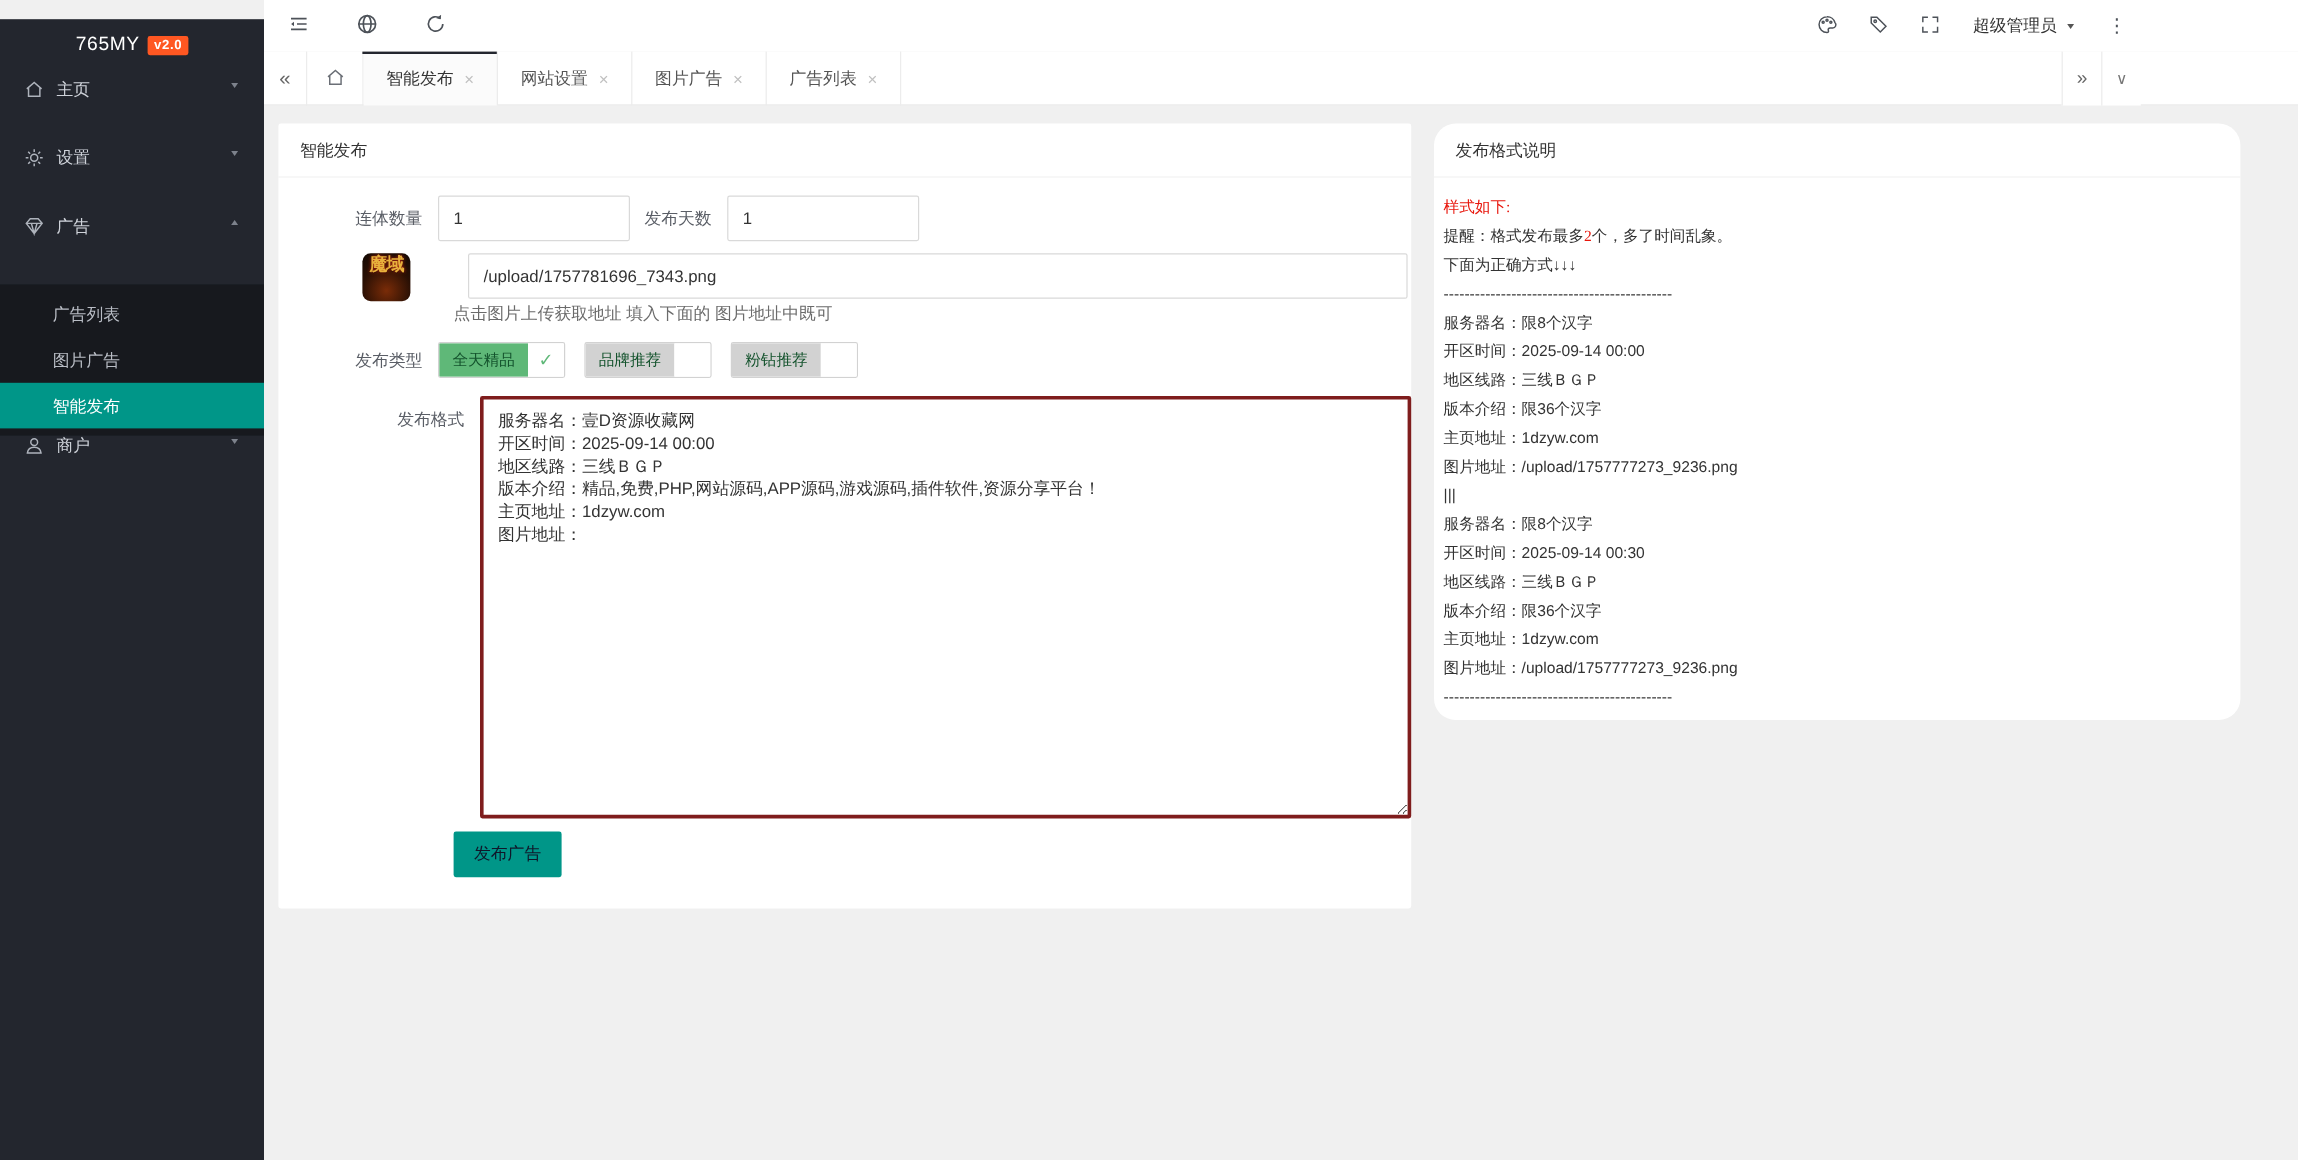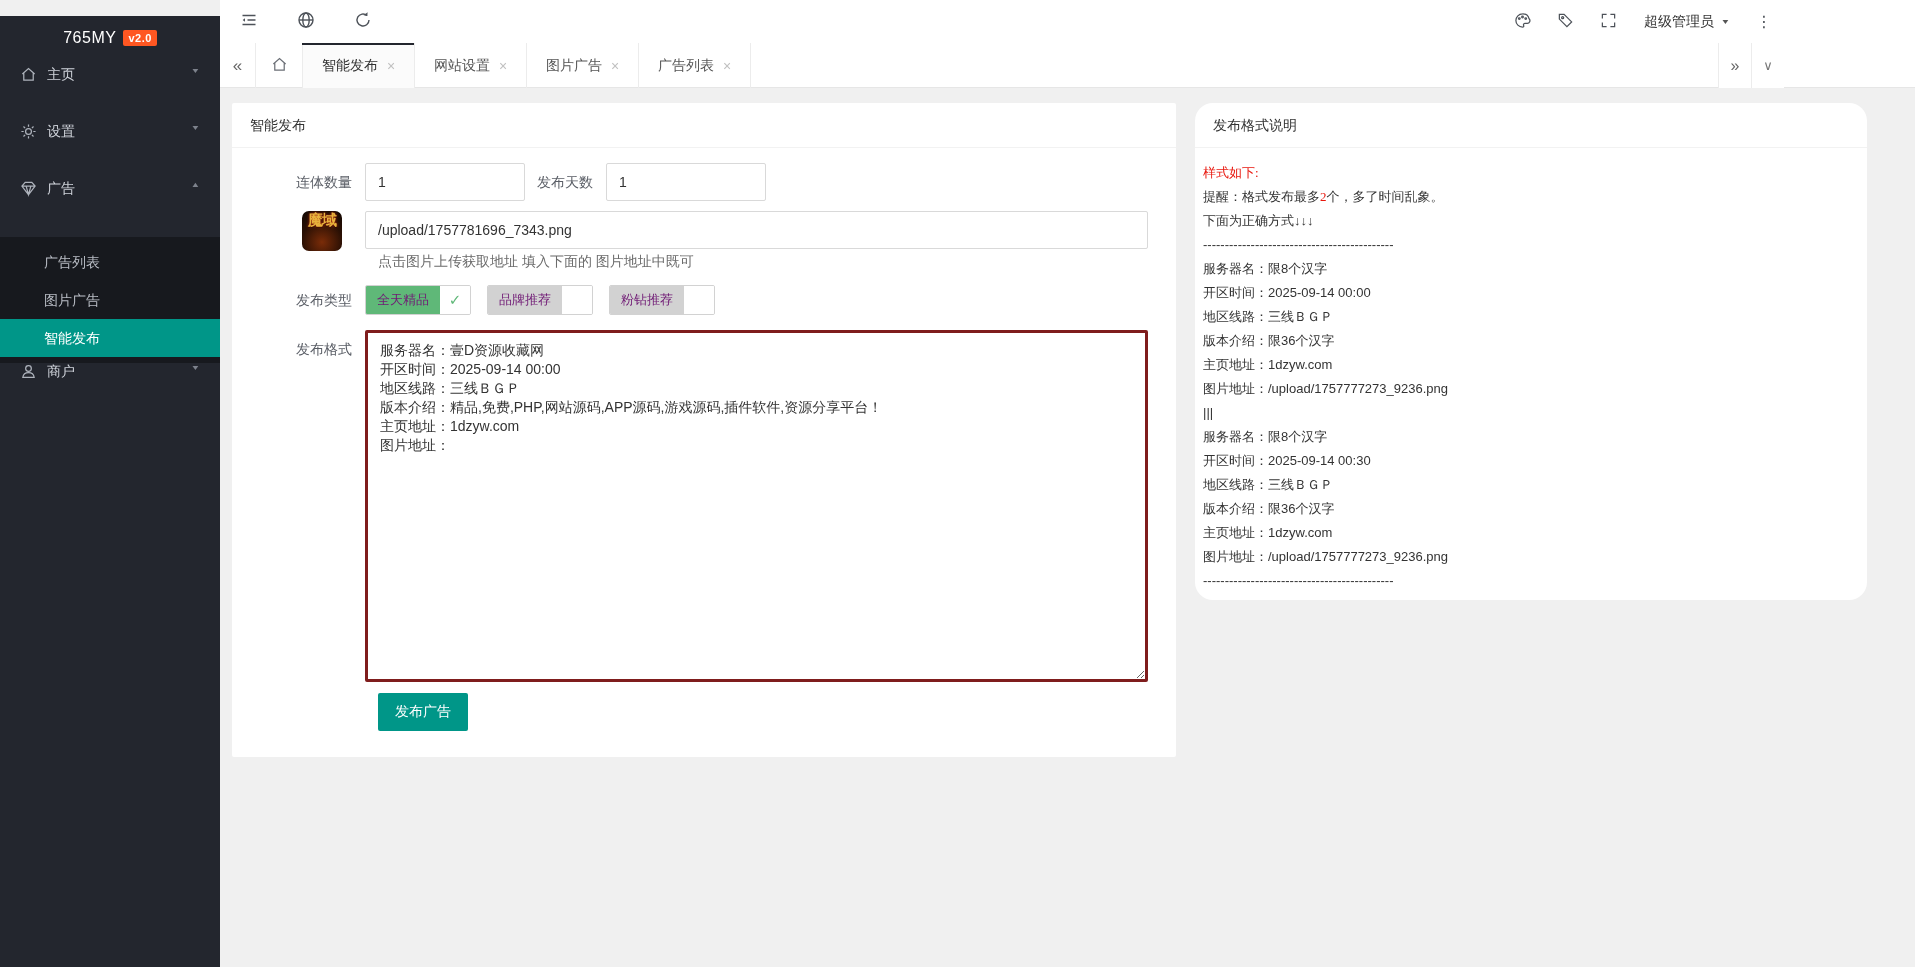--- a/index.html
+++ b/index.html
@@ -64,34 +64,34 @@
   .inp { height:38px; border:1px solid #d9d9d9; border-radius:2px; padding:0 12px; font-size:14px;
     color:#333; font-family:inherit; background:#fff; }
   .inp-qty { width:160px; }
   .mid-label { margin-left:12px; }
   .thumb-cell { width:133px; flex:0 0 133px; display:flex; justify-content:flex-end; padding-right:23px; }
   .game-thumb { width:40px; height:40px; border-radius:7px; cursor:pointer;
     background:radial-gradient(circle at 50% 78%, #7a2c08 0%, #2a1004 55%, #120803 100%);
     display:flex; align-items:flex-start; justify-content:center; overflow:hidden; }
   .game-thumb span { font-size:15px; font-weight:bold; color:#e8b23c;
     text-shadow:0 0 3px #c92c12, 0 1px 1px #000; letter-spacing:-1px; }
-  .inp-path { width:783px; }
+  .inp-path { width:783px;margin-left:25px; }
   .hint { margin:-2px 0 14px 146px; font-size:14px; color:#6b6b6b; }
   .type-row { align-items:center; margin-bottom:15px; }
   .type-row .f-label { line-height:30px; }
   .type-btn { display:inline-flex; height:30px; border:1px solid #d2d2d2; border-radius:2px;
     margin-right:16px; cursor:pointer; overflow:hidden; }
-  .type-btn .tb-label { padding:0 11px; font-size:13px; line-height:28px; color:#701a75; background:#d2d2d2; }
+  .type-btn .tb-label { padding:0 11px; font-size:13px; line-height:28px; color:#14532d; background:#d2d2d2; }
   .type-btn.checked .tb-label { background:#5fb878; }
   .type-btn .tb-box { width:30px; background:#fff; display:flex; align-items:center; justify-content:center;
     color:#5fb878; font-size:15px; font-weight:bold; }
   .ta-format { width:783px; height:352px; border:3px solid #7f1d1d; border-radius:2px; resize:vertical;
     padding:8px 12px; font-family:inherit; font-size:14px; line-height:19px; color:#333; }
   .submit-row { margin:11px 0 0 146px; }
-  .btn-primary { width:90px; height:38px; background:#009688; color:#ffffff; border:none; border-radius:2px;
+  .btn-primary { width:90px; height:38px; background:#009688; color:#0f172a; border:none; border-radius:2px;
     font-size:14px; font-family:Liberation Serif, serif; cursor:pointer; }
 
   
   .help-body { padding:13px 15px 0 8px; font-size:13px; line-height:24px; color:#333; }
   .red { color:#e8160c;font-family:Liberation Serif, serif; }
   .help-line { white-space:nowrap; }
 </style>
 </head>
 <body>
 
@@ -279,21 +279,21 @@
         <span class="tb-label">品牌推荐</span>
         <span class="tb-box"></span>
       </div>
       <div class="type-btn">
         <span class="tb-label">粉钻推荐</span>
         <span class="tb-box"></span>
       </div>
     </div>
 
     <div class="form-row" style="margin-bottom:0;">
-      <div class="f-label" style="line-height:20px;padding-top:9px;">发布格式</div>
+      <div class="f-label" style="line-height:20px;padding-top:9px;margin-left:35px;">发布格式</div>
       <textarea class="ta-format" style="">服务器名：壹D资源收藏网
 开区时间：2025-09-14 00:00
 地区线路：三线ＢＧＰ
 版本介绍：精品,免费,PHP,网站源码,APP源码,游戏源码,插件软件,资源分享平台！
 主页地址：1dzyw.com
 图片地址：</textarea>
     </div>
 
     <div class="submit-row">
       <button class="btn-primary">发布广告</button>

